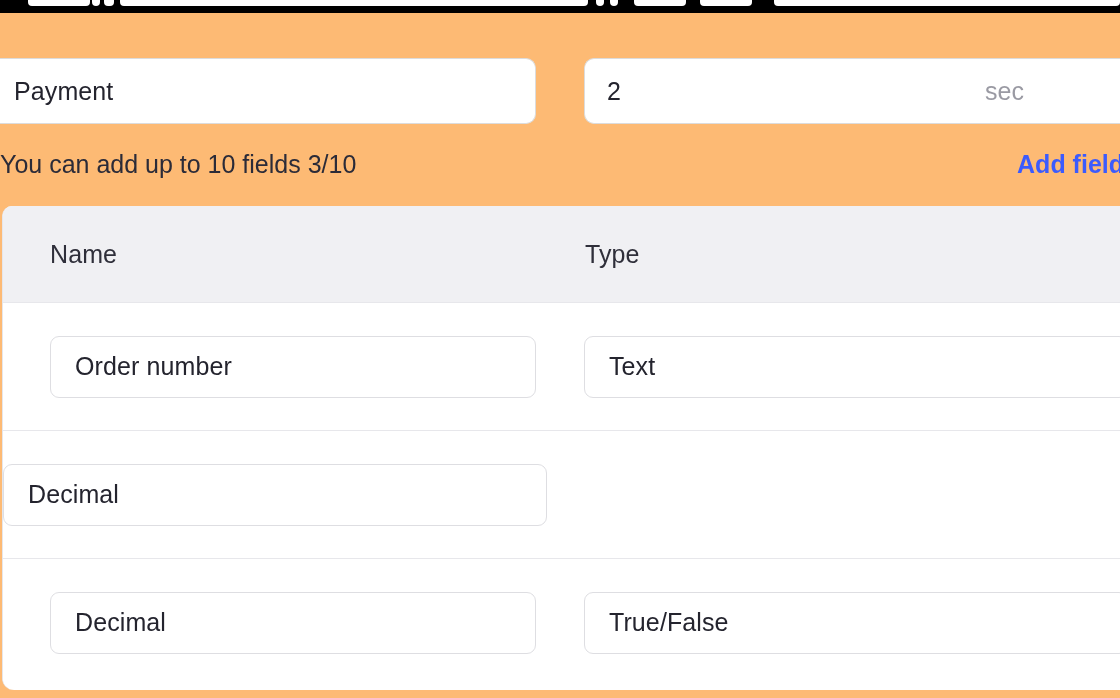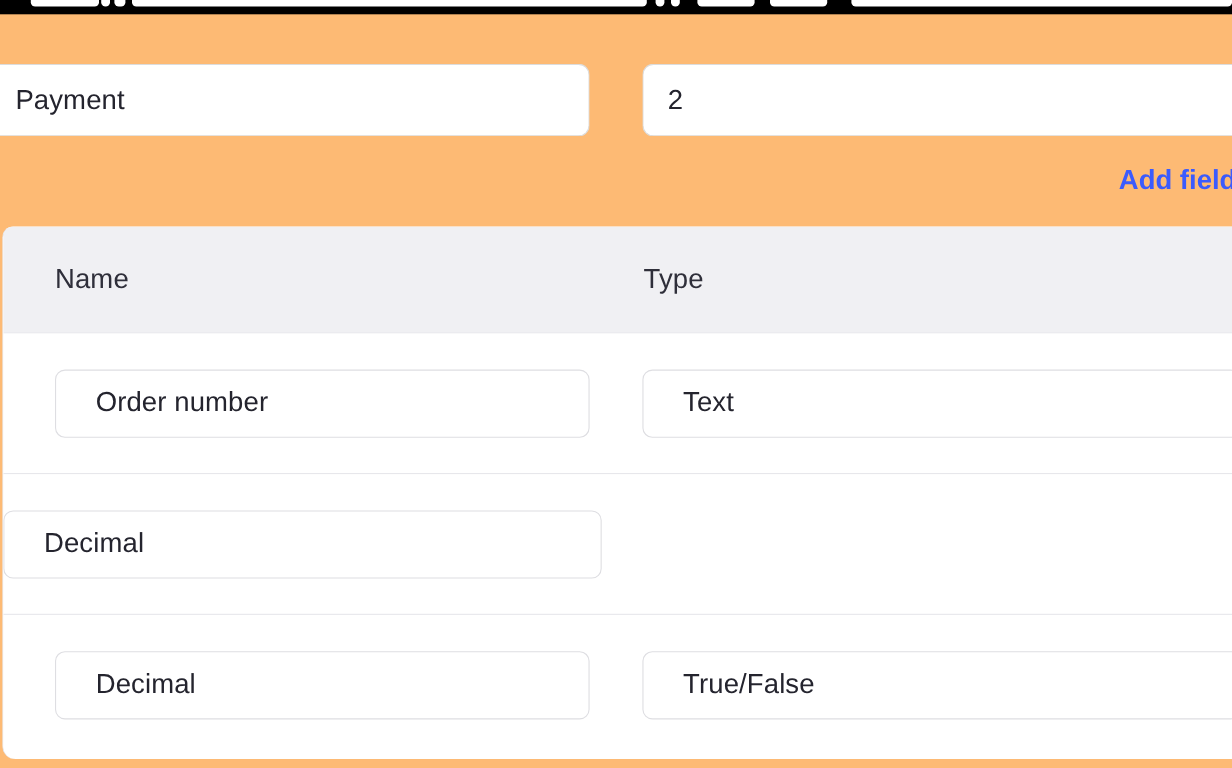--- a/index.html
+++ b/index.html
@@ -139,21 +139,21 @@
   .cell-name { width: 582px; padding-left: 47px; }
   .cell-type { flex: 1; }
 
   .cell-input {
     height: 62px;
     background: #ffffff;
     border: 1px solid #dedee2;
     border-radius: 9px;
     display: flex;
     align-items: center;
-    padding: 0 36px;
+    padding: 0 24px;
     font-size: 25px;
     color: #24242e;
     letter-spacing: .1px;
   }
   .cell-name .cell-input { width: 486px; }
   .cell-type .cell-input { width: 544px; }
 </style>
 </head>
 <body>
 
@@ -172,25 +172,27 @@
   </div>
 
   <div class="top-fields">
 
     <div class="tf-input tf-name">
       <span class="tf-value">Payment</span>
     </div>
 
     <div class="tf-input tf-duration">
       <span class="tf-value">2</span>
+      <span class="tf-suffix">sec</span>
     </div>
 
   </div>
 
   <div class="helper-row">
+    <span class="helper-text">You can add up to 10 fields 3/10</span>
     <span class="add-field-link">Add field</span>
   </div>
 
   <div class="field-table">
 
     <div class="ft-head">
       <div class="col col-name">Name</div>
       <div class="col col-type">Type</div>
     </div>
 

